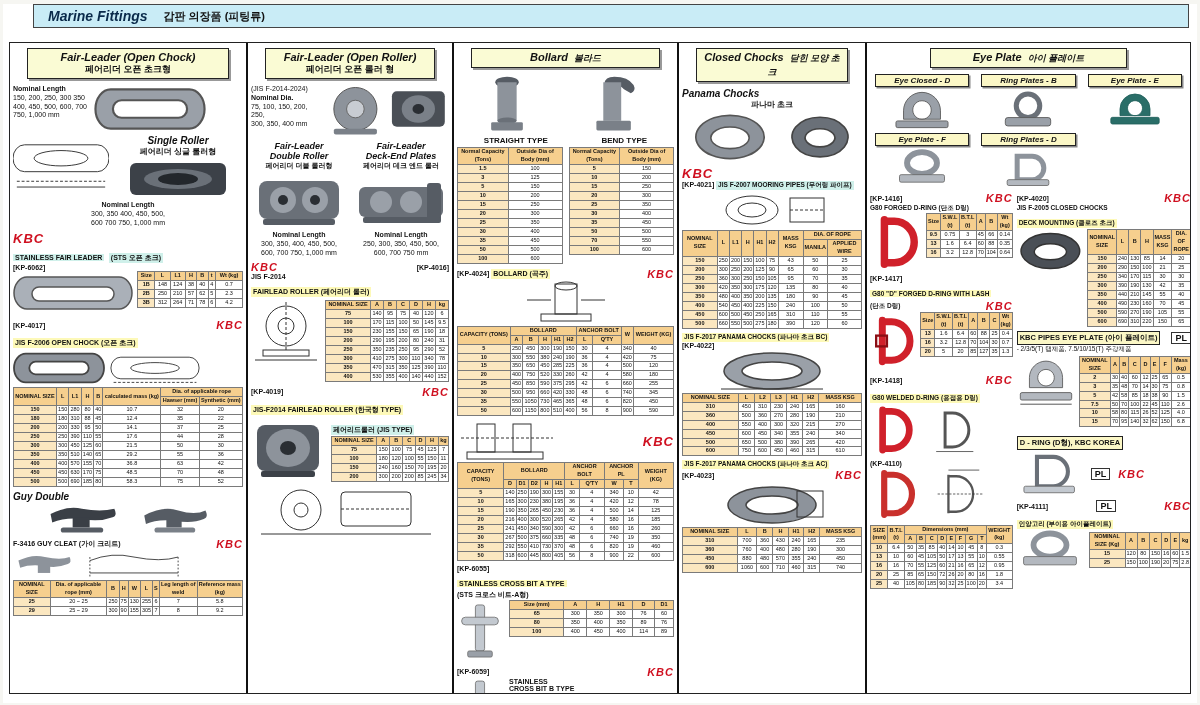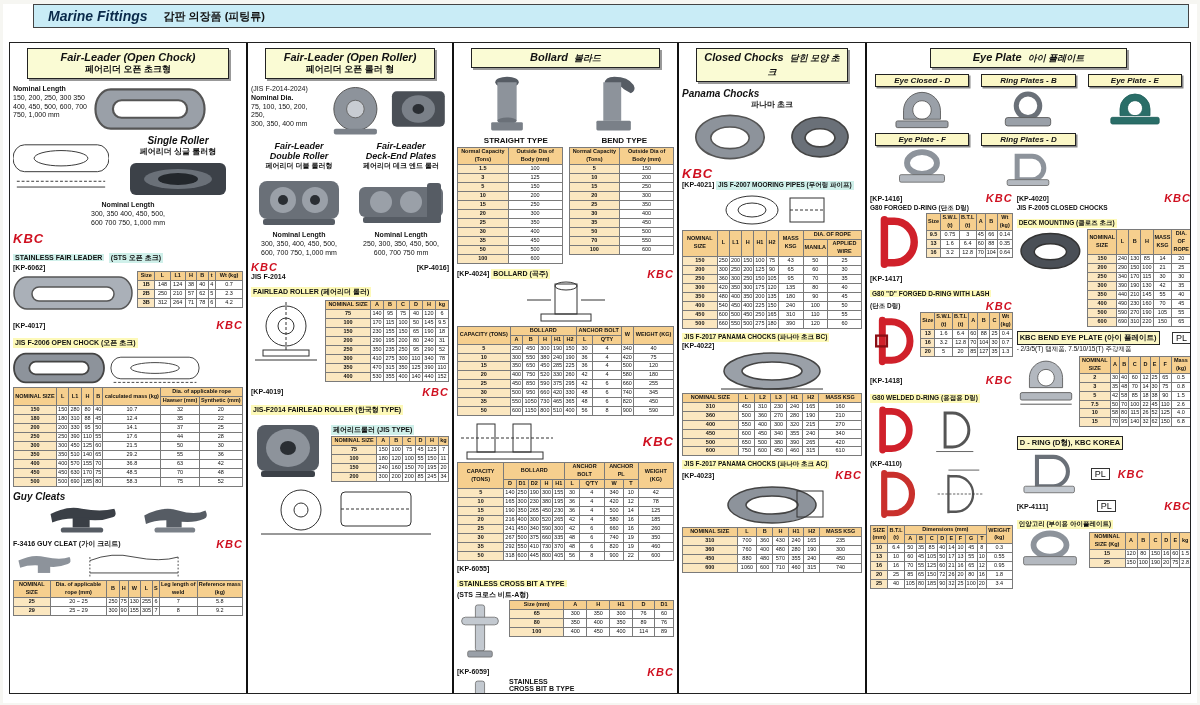--- a/index.html
+++ b/index.html
@@ -25,21 +25,21 @@
   .c { text-align:center; }
   .nl { font-size:7px; line-height:1.25; }
   .nl .lab { font-weight:bold; }
   .h10 { font-size:10px; } .h9 { font-size:9px; } .h8 { font-size:8px; } .h7 { font-size:7px; } .h6 { font-size:6.5px; }
   .hl-y { background:#fdf9b8; display:inline-block; padding:0 2px; }
   .hl-c { background:#cff0ea; display:inline-block; padding:0 2px; }
   .tbl { border-collapse:collapse; font-size:5.5px; width:100%; }
   .tbl th, .tbl td { border:0.6px solid #7a7a7a; padding:0 1px; text-align:center; line-height:1.45; }
   .tbl th { background:#f6cf8e; font-weight:bold; }
   .tbl td.first { background:#fbe7c0; font-weight:bold; }
-  .plbadge { border:1.2px solid #333; font-weight:normal; font-size:9px; padding:0 3px; display:inline-block; background:#fff; }
+  .plbadge { border:1.2px solid #333; font-weight:bold; font-size:9px; padding:0 3px; display:inline-block; background:#fff; }
   .ep-grid { display:grid; grid-template-columns:1fr 1fr 1fr; gap:2px; margin-bottom:4px; }
   .ep-title { border:1px solid #222; background:#fbf7c6; box-shadow:1.5px 1.5px 0 #888; font-style:italic; font-weight:bold; font-size:8px; padding:1px 2px; margin:0 5px 2px; white-space:nowrap; }
   .ep-cell { text-align:center; }
   .subcols { display:flex; gap:4px; }
   .subL { width:45%; } .subR { width:55%; }
   .ybox { border:1px solid #222; background:#fbf7c6; font-weight:bold; font-size:7.5px; padding:1px 2px; display:inline-block; }
   svg { display:block; }
   .imgc { display:flex; justify-content:center; }
 </style>
 </head>
@@ -268,21 +268,21 @@
                   <td>80</td>
                   <td>58.3</td>
                   <td>75</td>
                   <td>52</td>
                 </tr>
               </tbody>
             </table>
           </div>
       </div>
       <div class="sec">
-        <div class="ib h10">Guy Cleats</div>
+        <div class="ib h10">Guy Double</div>
         <div class="row" style="gap:6px; justify-content:center;">
           <svg width="86" height="34" viewBox="0 0 90 40">
               <path d="M8 14 q20 -10 37 -6 q22 4 38 0 q4 8 -2 10 q-16 6 -36 2 q-20 -2 -35 4 z" fill="#3a3f46"></path>
               <rect x="34" y="18" width="20" height="12" fill="#3a3f46"></rect>
               <rect x="20" y="30" width="50" height="6" rx="3" fill="#565c64"></rect>
             </svg>
           <svg width="86" height="34" viewBox="0 0 90 40">
               <path d="M10 16 q22 -12 40 -6 q20 6 32 0 q4 8 -2 10 q-14 6 -34 2 q-22 -2 -34 4 z" fill="#565c64"></path>
               <rect x="36" y="20" width="18" height="10" fill="#565c64"></rect>
               <rect x="22" y="30" width="48" height="6" rx="3" fill="#7a8088"></rect>
@@ -1725,21 +1725,21 @@
                         <td>150</td>
                         <td>65</td>
                       </tr>
                     </tbody>
                   </table>
                 </div>
             </div>
           </div>
           <div class="sec">
             <div class="sb">
-              <span class="ybox">KBC BEND EYE PLATE (아이 플레이트)</span>
+              <span class="ybox">KBC PIPES EYE PLATE (아이 플레이트)</span>
               <span class="plbadge">PL</span>
             </div>
             <div class="h6">- 2/3/5(T) 탭제품, 7.5/10/15(T) 주강제품</div>
             <div class="row" style="gap:4px; margin-top:2px;">
               <svg width="58" height="50" viewBox="0 0 70 60">
                   <path d="M35 6 a20 20 0 0 1 20 20 v12 h-40 v-12 a20 20 0 0 1 20 -20 z M35 16 a10 10 0 1 0 0.01 0 z" fill="#b3b8bf" fill-rule="evenodd" stroke="#555"></path>
                   <rect x="4" y="44" width="62" height="9" rx="2" fill="#b3b8bf" stroke="#555"></rect>
                   <line x1="4" y1="58" x2="66" y2="58" stroke="#333"></line>
                 </svg>
               <div style="flex:1;">

